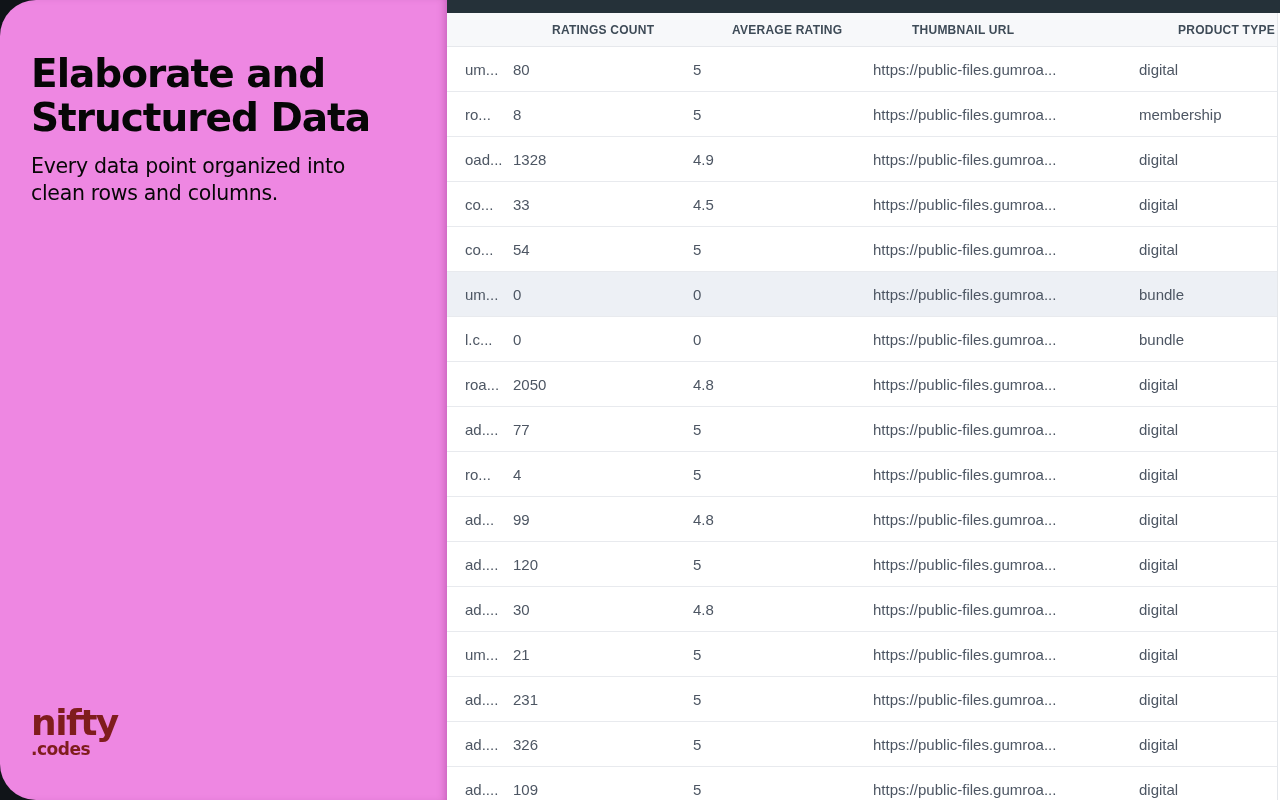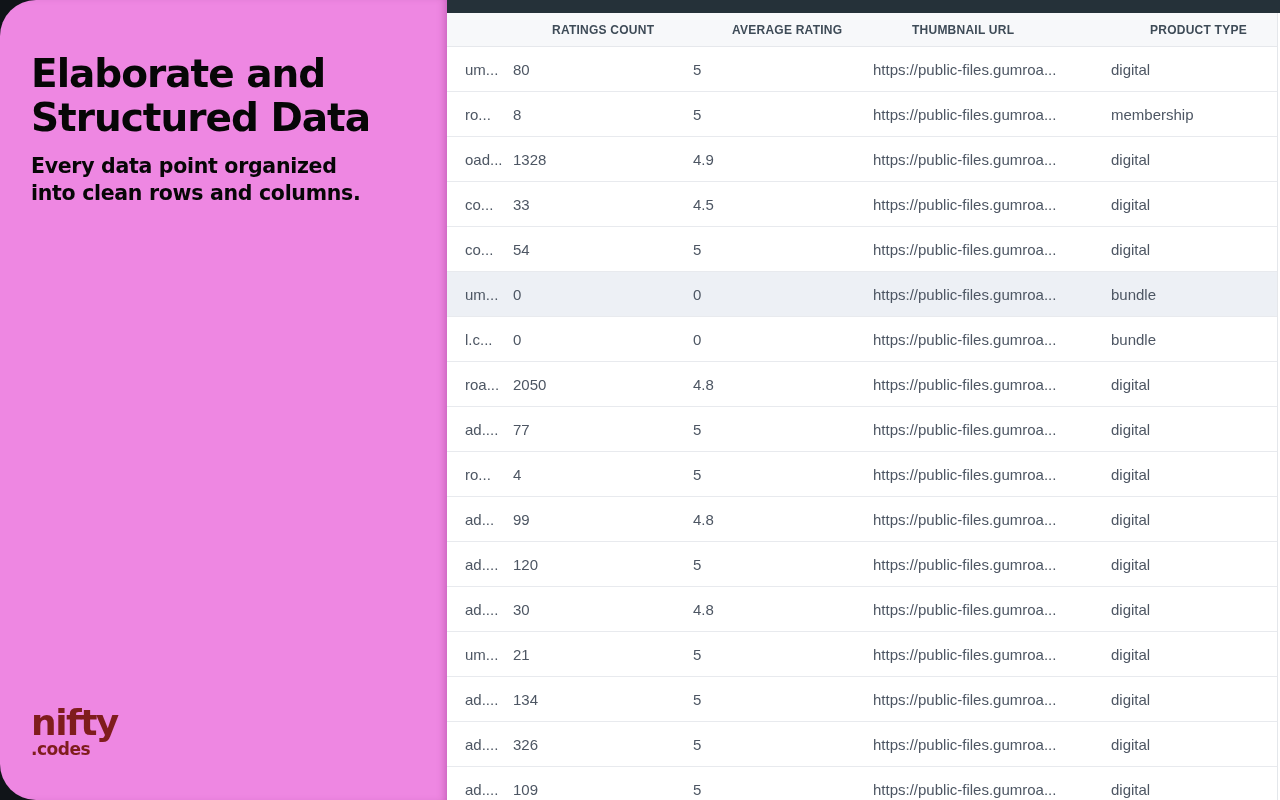--- a/index.html
+++ b/index.html
@@ -77,21 +77,21 @@
     transform: translateY(-50%);
     font-size: 15px;
     color: #4d5663;
     white-space: nowrap;
   }
   
   .c1 { left: 18px; }
   .c2 { left: 66px; }
   .c3 { left: 246px; }
   .c4 { left: 426px; }
-  .c5 { left: 664px; text-align: center; }
+  .c5 { left: 692px; text-align: center; }
 
   
   .card {
     position: absolute;
     left: 0;
     top: 0;
     width: 447px;
     height: 800px;
     background: #ee87e2;
     border-radius: 36px 0 0 36px;
@@ -109,21 +109,21 @@
     font-weight: 800;
     letter-spacing: -1px;
   }
   .card h1 span { display: block; }
   .card .subtitle {
     margin: 14px 4px 0 0;
     max-width: 336px;
     font-family: "DejaVu Sans", sans-serif;
     font-size: 20.5px;
     line-height: 1.32;
-    font-weight: 700;
+    font-weight: 400;
     letter-spacing: -0.3px;
   }
   .brand {
     position: absolute;
     left: 31px;
     bottom: 42px;
     color: #7f1d1d;
   }
   .brand-top {
     font-family: "DejaVu Sans", sans-serif;
@@ -250,21 +250,21 @@
   </div>
           <div class="tr">
     <span class="td c1">um...</span>
     <span class="td c2">21</span>
     <span class="td c3">5</span>
     <span class="td c4">https://public-files.gumroa...</span>
     <span class="td c5">digital</span>
   </div>
           <div class="tr">
     <span class="td c1">ad....</span>
-    <span class="td c2">134</span>
+    <span class="td c2">231</span>
     <span class="td c3">5</span>
     <span class="td c4">https://public-files.gumroa...</span>
     <span class="td c5">digital</span>
   </div>
           <div class="tr">
     <span class="td c1">ad....</span>
     <span class="td c2">326</span>
     <span class="td c3">5</span>
     <span class="td c4">https://public-files.gumroa...</span>
     <span class="td c5">digital</span>

